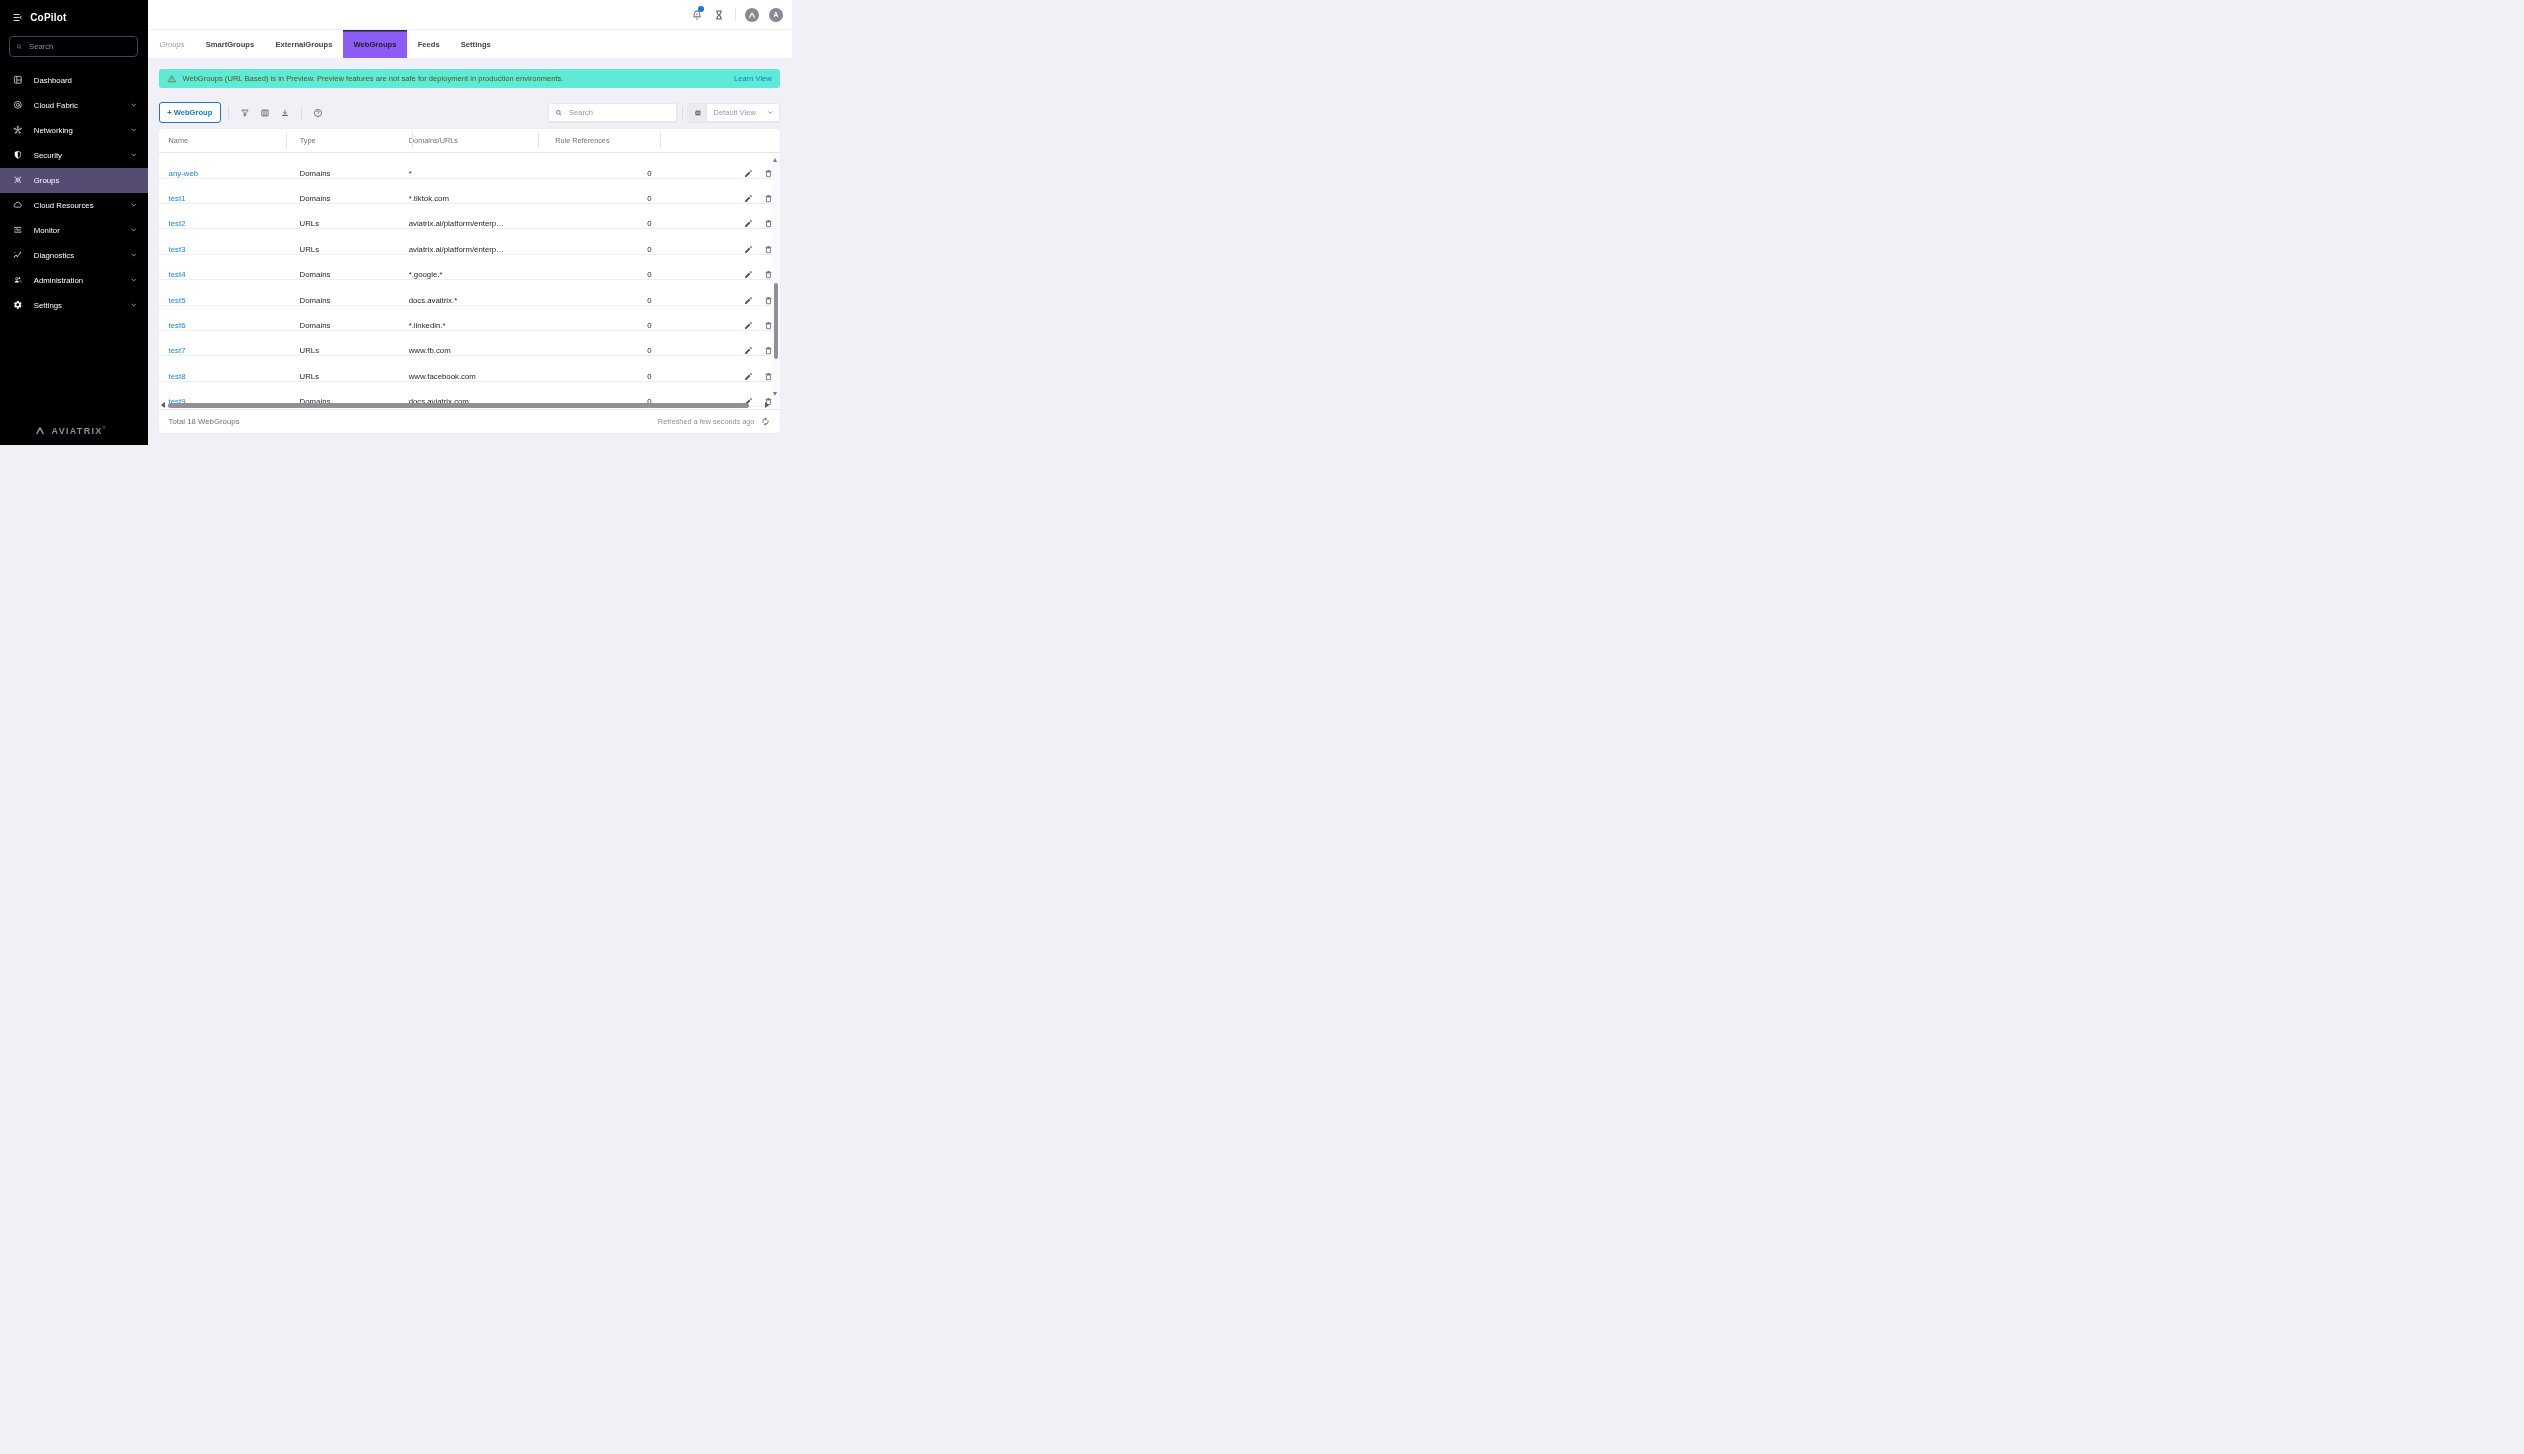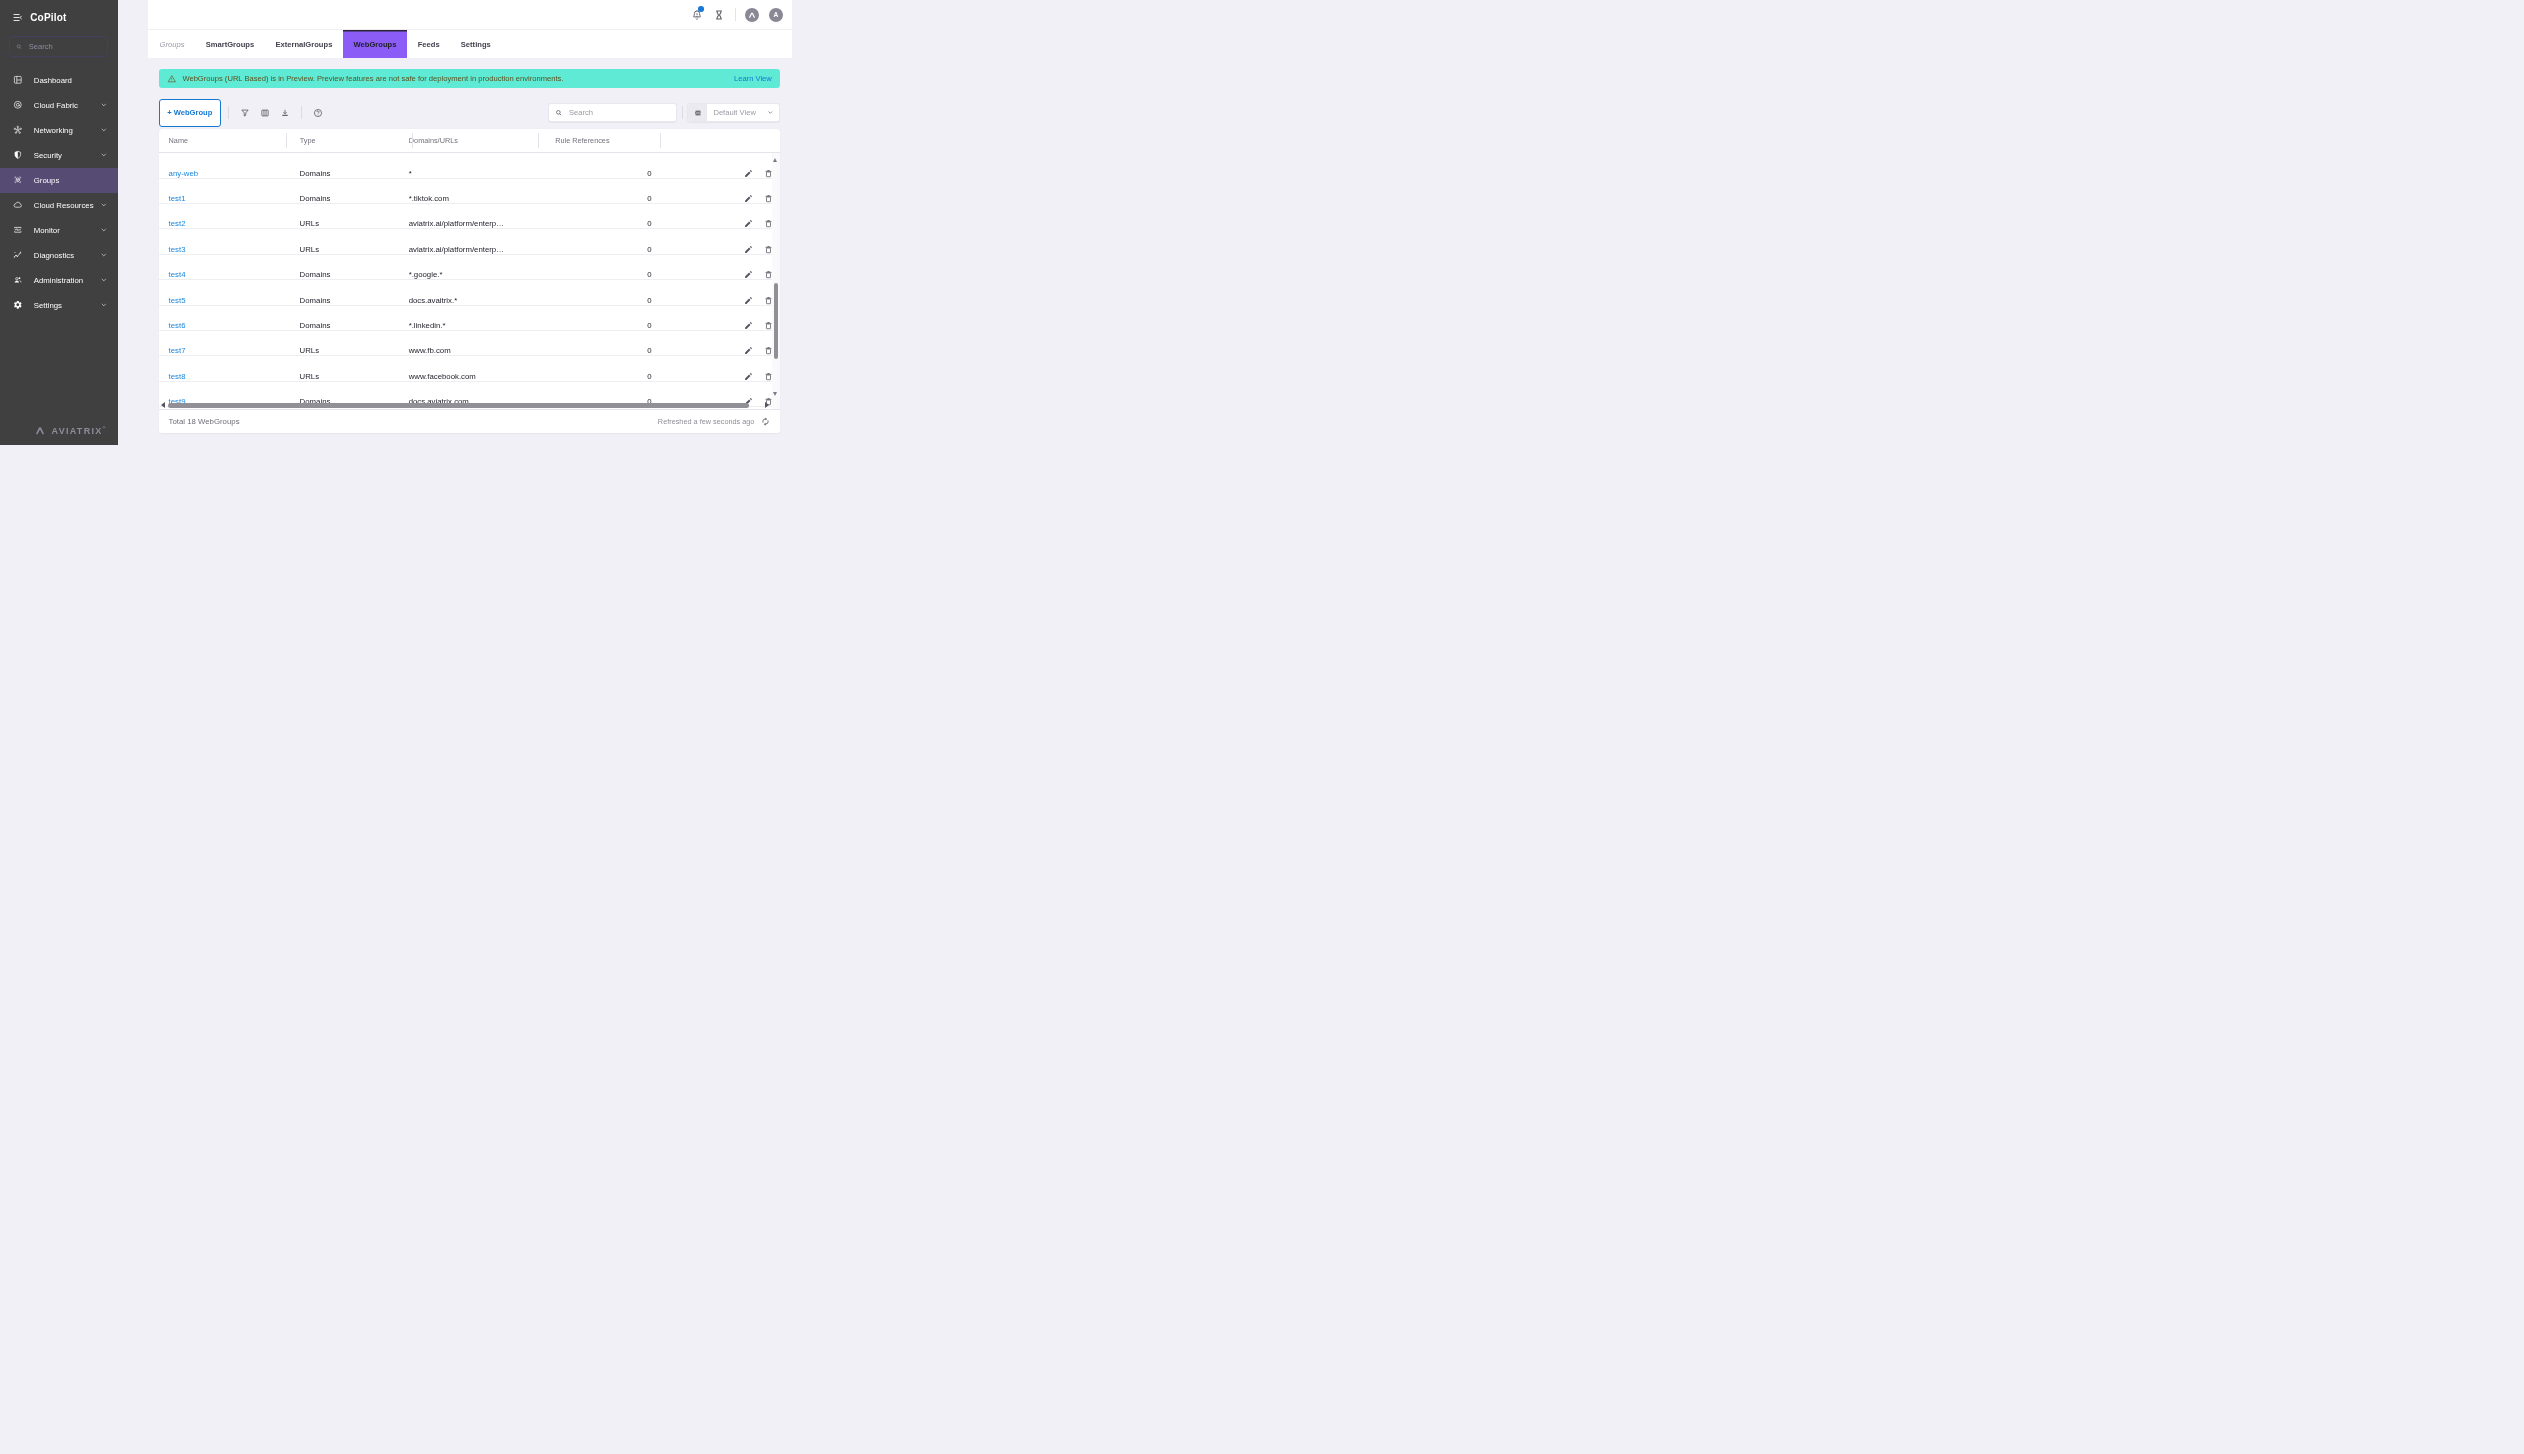--- a/index.html
+++ b/index.html
@@ -3,21 +3,21 @@
 <meta charset="utf-8">
 <style>
   html,body{margin:0;padding:0;}
   body{
     width:792px;height:445px;position:relative;overflow:hidden;
     background:#f1f0f6;font-family:"Liberation Sans",sans-serif;
     -webkit-font-smoothing:antialiased;
   }
   svg{display:block;}
   
-  .sidebar{position:absolute;left:0;top:0;bottom:0;width:118px;background:#404040;color:#fff;z-index:5;}
+  .sidebar{position:absolute;left:0;top:0;bottom:0;width:148px;background:#000000;color:#fff;z-index:5;}
   .sb-header{display:flex;align-items:center;gap:7.6px;padding:11.6px 0 0 11.6px;}
   .sb-burger{width:11px;height:11px;color:#fff;cursor:pointer;}
   .sb-title{font-size:10px;font-weight:700;letter-spacing:0.2px;}
   .sb-search{margin:13.6px 10px 0 9px;height:19px;border:0.5px solid #463f60;border-radius:4px;
     display:flex;align-items:center;padding:0 6px;gap:4.5px;}
   .sb-search svg{width:7.6px;height:7.6px;color:#9a97a8;}
   .sb-search input{background:transparent;border:none;outline:none;color:#d6d4de;
     font-family:"Liberation Sans",sans-serif;font-size:7.6px;width:100%;}
   .sb-search input::placeholder{color:#8e8b9d;}
   .sb-menu{margin-top:10.6px;}
@@ -50,21 +50,21 @@
   .content{position:absolute;left:148px;top:58px;right:0;bottom:0;background:#f1f0f6;
     padding:10.6px 11.6px 0 10.6px;box-sizing:border-box;}
   .banner{height:19.7px;background:#5eead4;border-radius:3px;display:flex;align-items:center;
     padding:0 8.6px;gap:5.6px;}
   .banner svg{width:9.6px;height:9.6px;color:#6a5c20;flex:none;}
   .banner-text{font-size:7.6px;color:#5d511f;font-weight:500;}
   .spacer{flex:1;}
   .banner-link{font-size:7.6px;color:#1778d2;cursor:pointer;font-weight:500;}
   
   .toolbar{margin-top:15px;height:19px;display:flex;align-items:center;}
-  .btn-add{height:28px;padding:0 7.6px;border:0.8px solid #1778d2;border-radius:3px;background:#fff;
+  .btn-add{height:21px;padding:0 7.6px;border:0.8px solid #1778d2;border-radius:3px;background:#fff;
     color:#1778d2;font-family:"Liberation Sans",sans-serif;font-size:7.6px;font-weight:700;cursor:pointer;}
   .tl-sep{width:0.5px;height:12.6px;background:#dcdbe3;margin:0 6.6px;}
   .tl-ic{width:13px;height:13px;margin:0 3.5px;color:#55545f;display:flex;align-items:center;
     justify-content:center;cursor:pointer;}
   .tl-ic svg{width:10px;height:10px;}
   .search-box{width:129px;height:19px;background:#fff;border:0.5px solid #e8e7ee;border-radius:3px;
     box-shadow:0 0.5px 1px rgba(30,29,40,.05);display:flex;align-items:center;padding:0 6px;gap:4.5px;box-sizing:border-box;}
   .search-box svg{width:7.6px;height:7.6px;color:#3c3b45;flex:none;}
   .search-box input{border:none;outline:none;font-family:"Liberation Sans",sans-serif;font-size:7.6px;
     color:#3c3b45;width:100%;background:transparent;}

